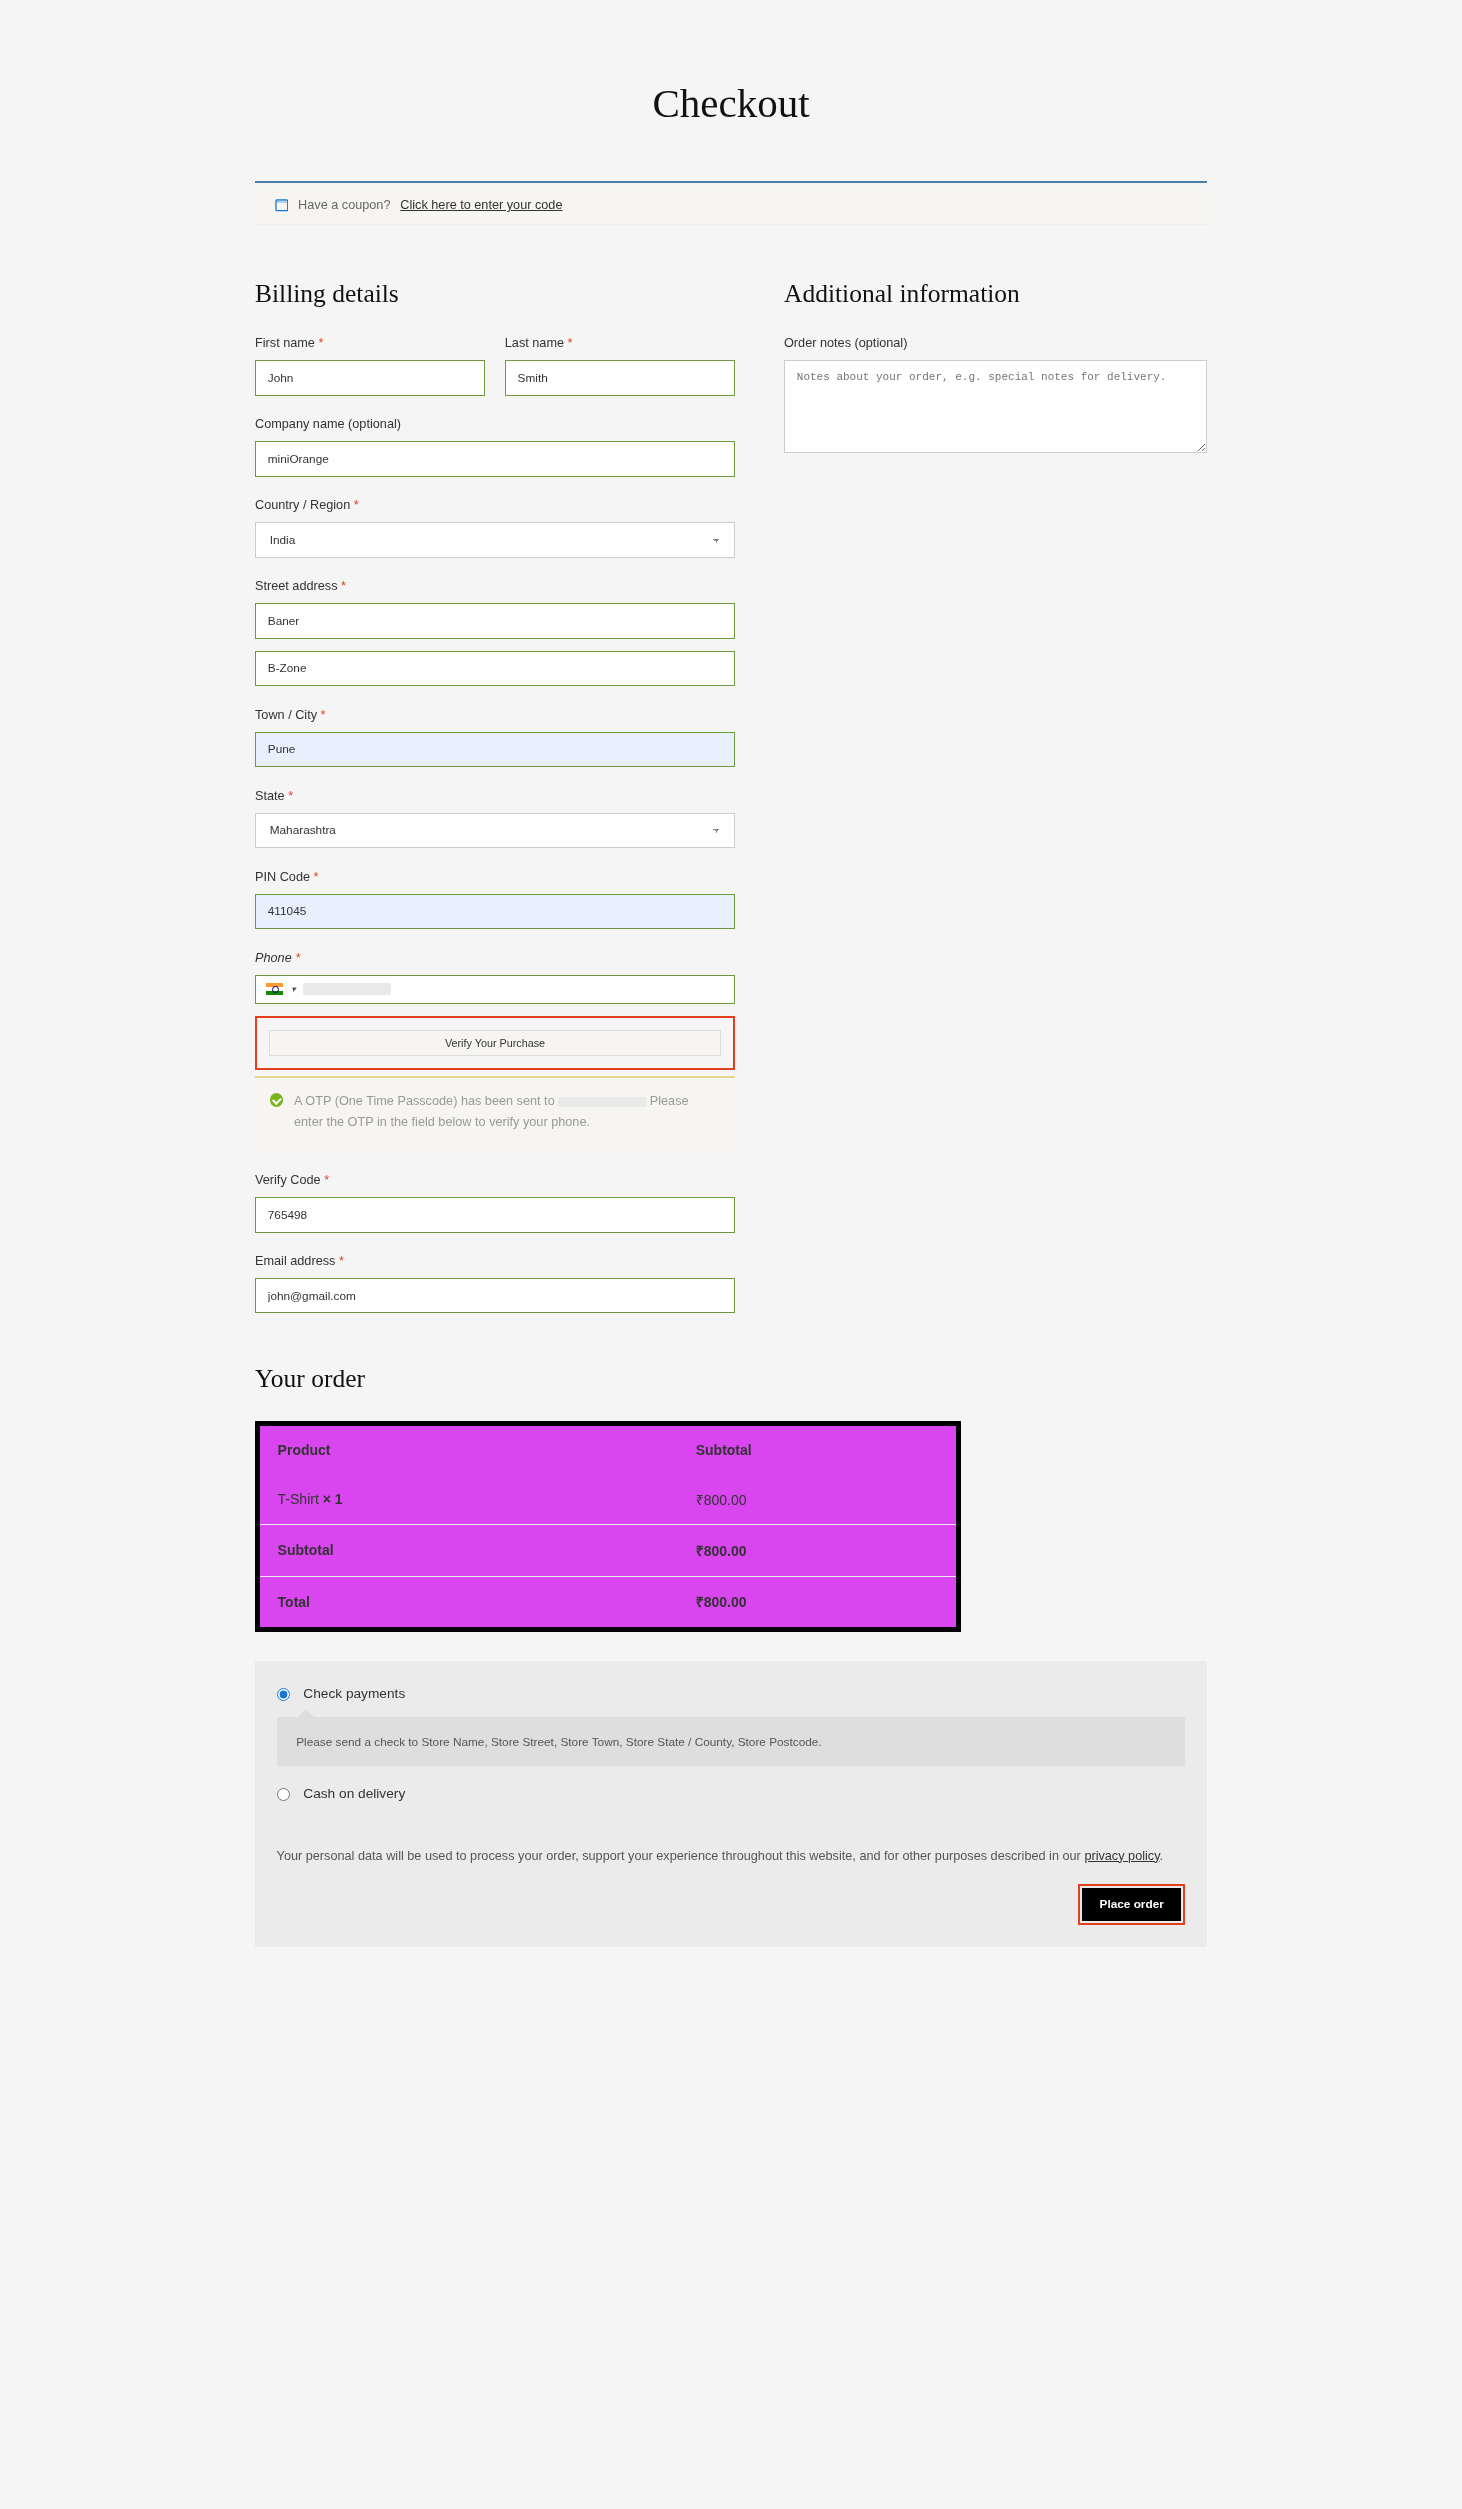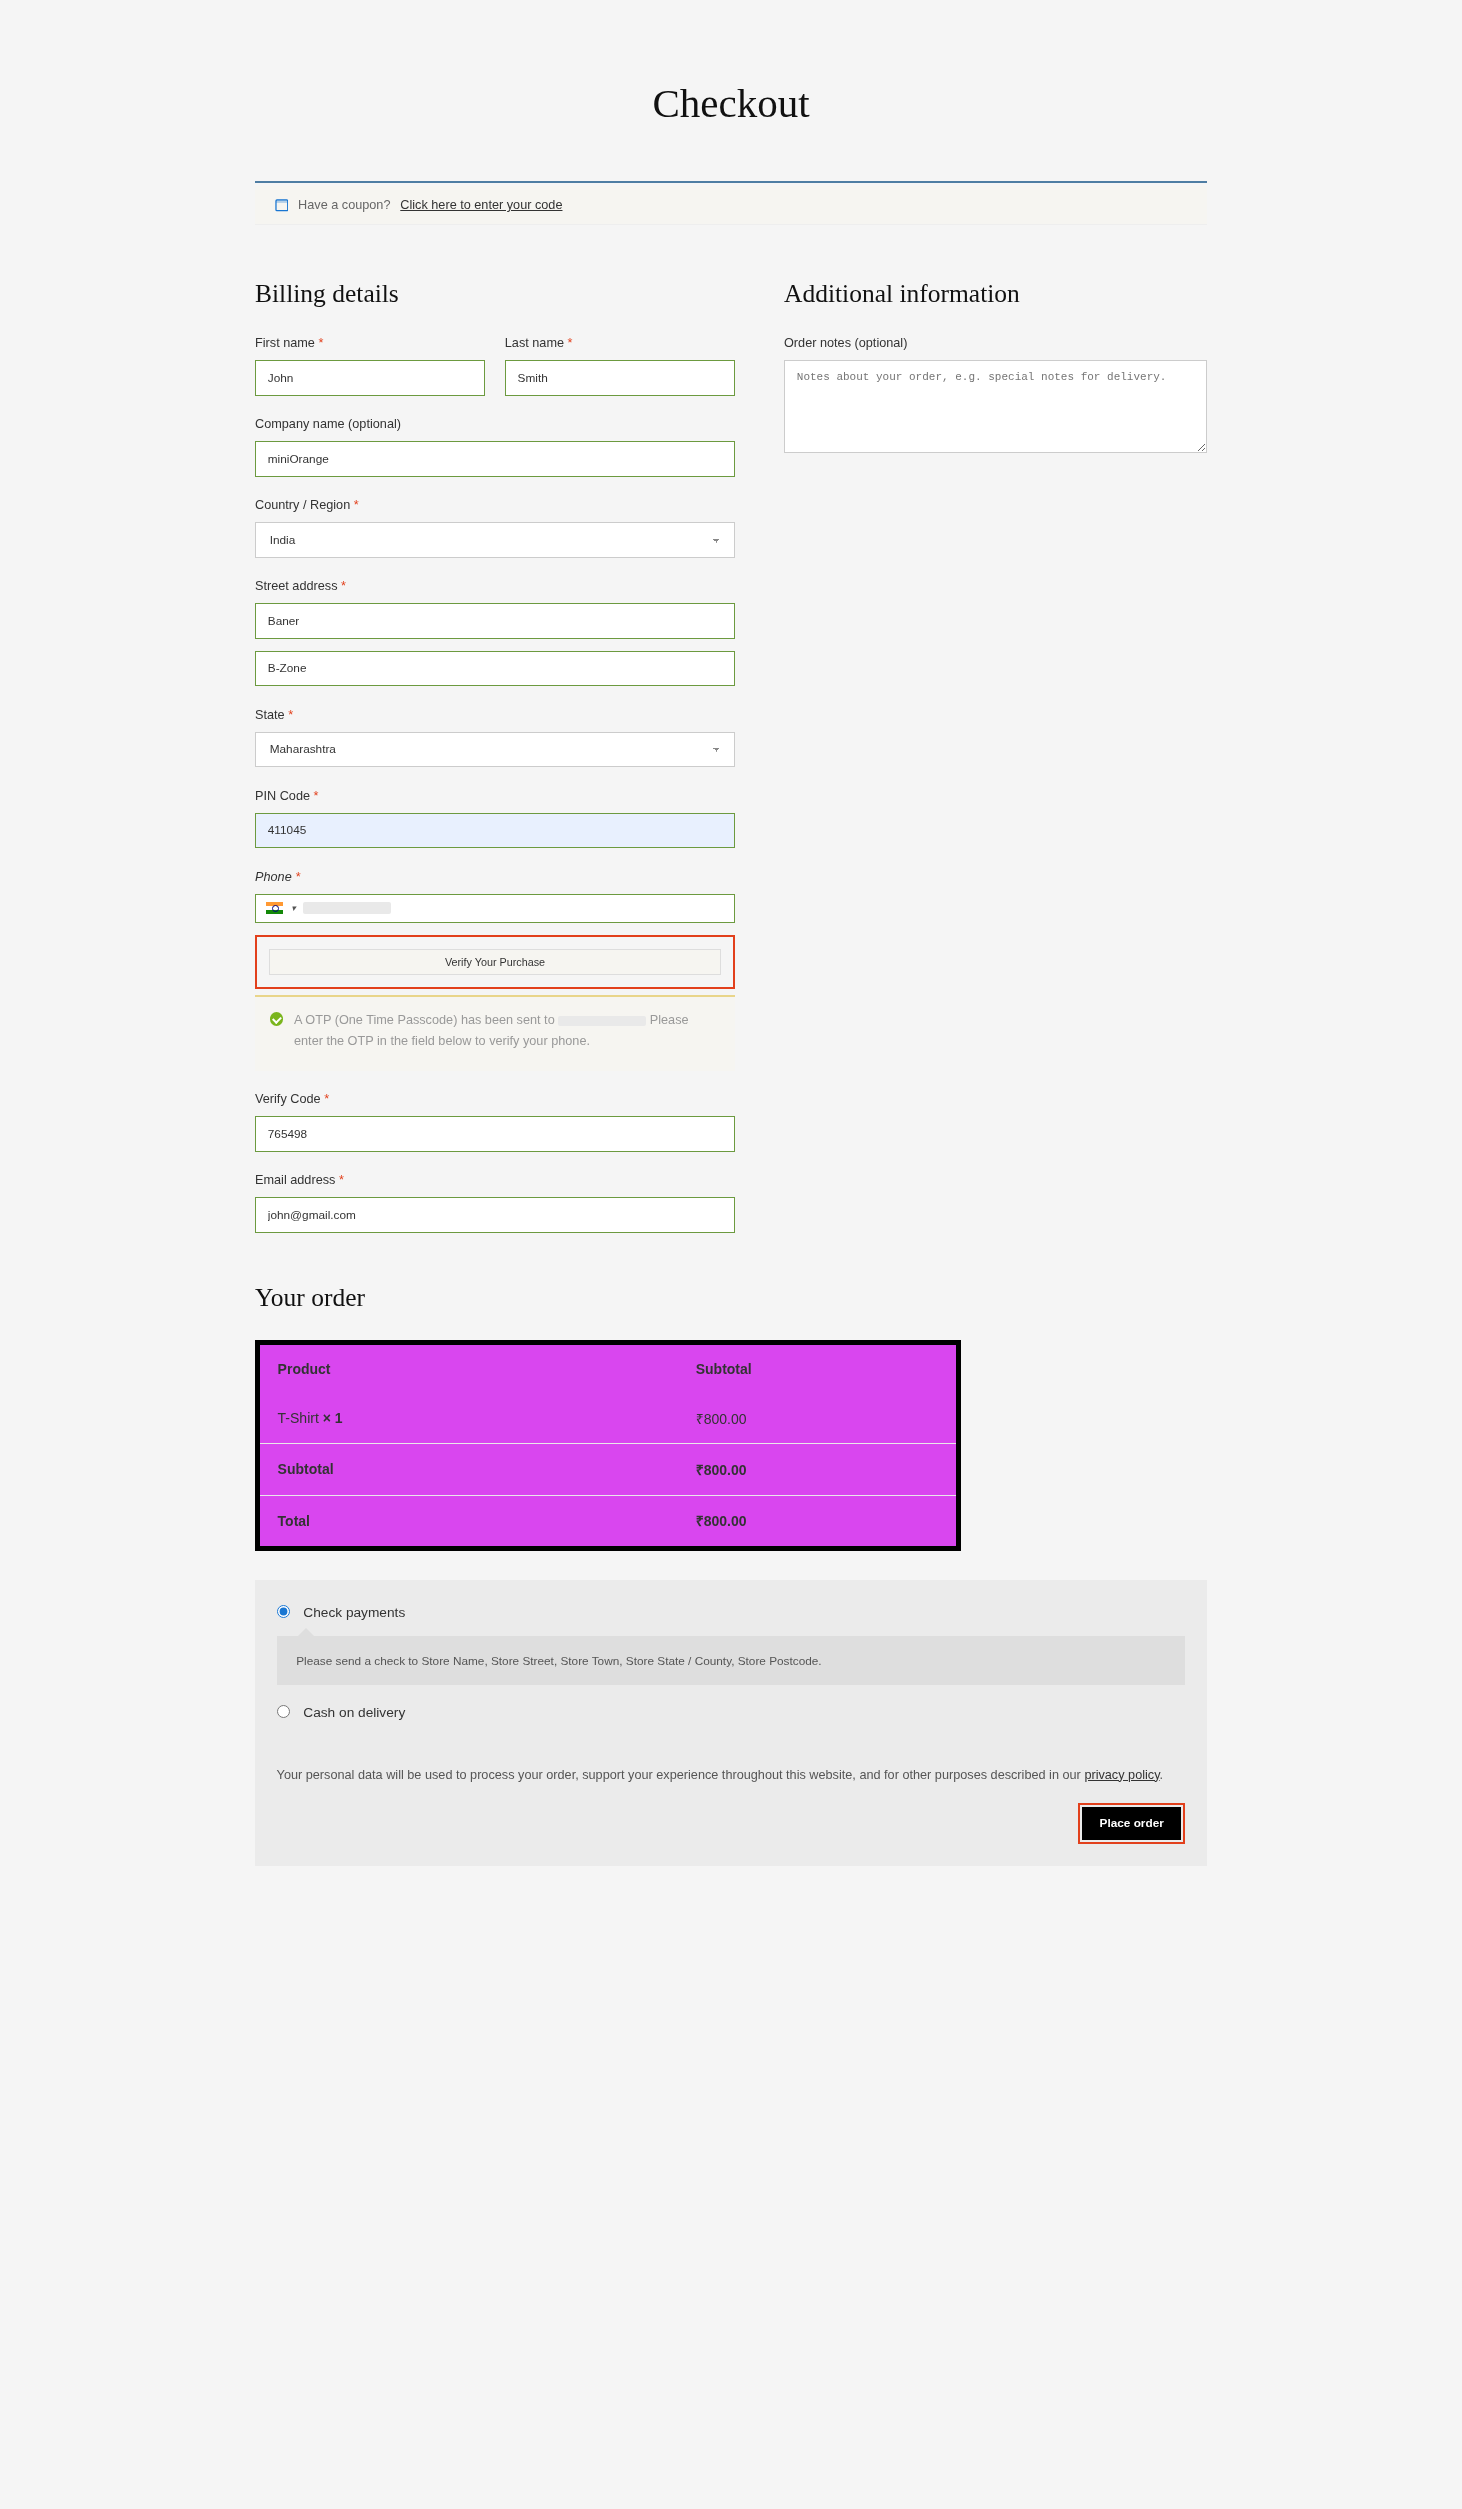--- a/index.html
+++ b/index.html
@@ -195,21 +195,21 @@
     .order-table th { text-align: left; font-weight: bold; }
     .order-table .th-sub { width: 40%; }
     .order-table tr:last-child th, .order-table tr:last-child td { border-bottom: none; }
     .payment-box {
       background: #ebebeb;
       padding: 17.6px 21.6px;
       margin-top: 29px;
     }
     .pay-option {
       display: flex;
-      align-items: flex-start;
+      align-items: flex-end;
       gap: 13.7px;
       font-size: 13.7px;
       color: #333;
       padding: 7.8px 0;
     }
     .pay-option input[type=radio] { accent-color: #1976d2; }
     .pay-desc {
       background: #dedede;
       padding: 17.6px 19.6px;
       font-size: 11.8px;
@@ -300,20 +300,24 @@
       </div>
 
       <div class="field-group" style="margin-bottom:11.8px;">
         <label class="field-label"><span>Street address</span> <span class="req">*</span></label>
         <input type="text" class="text-input" value="Baner" style="">
       </div>
       <div class="field-group">
         <input type="text" class="text-input" value="B-Zone" style="">
       </div>
 
+      <div class="field-group">
+        <label class="field-label"><span>Town / City</span> <span class="req">*</span></label>
+        <input type="text" class="text-input autofill" value="Pune" style="">
+      </div>
 
       <div class="field-group">
         <label class="field-label"><span>State</span> <span class="req">*</span></label>
         <select class="select-input">
           <option>Maharashtra</option>
         </select>
       </div>
 
       <div class="field-group">
         <label class="field-label"><span>PIN Code</span> <span class="req">*</span></label>

